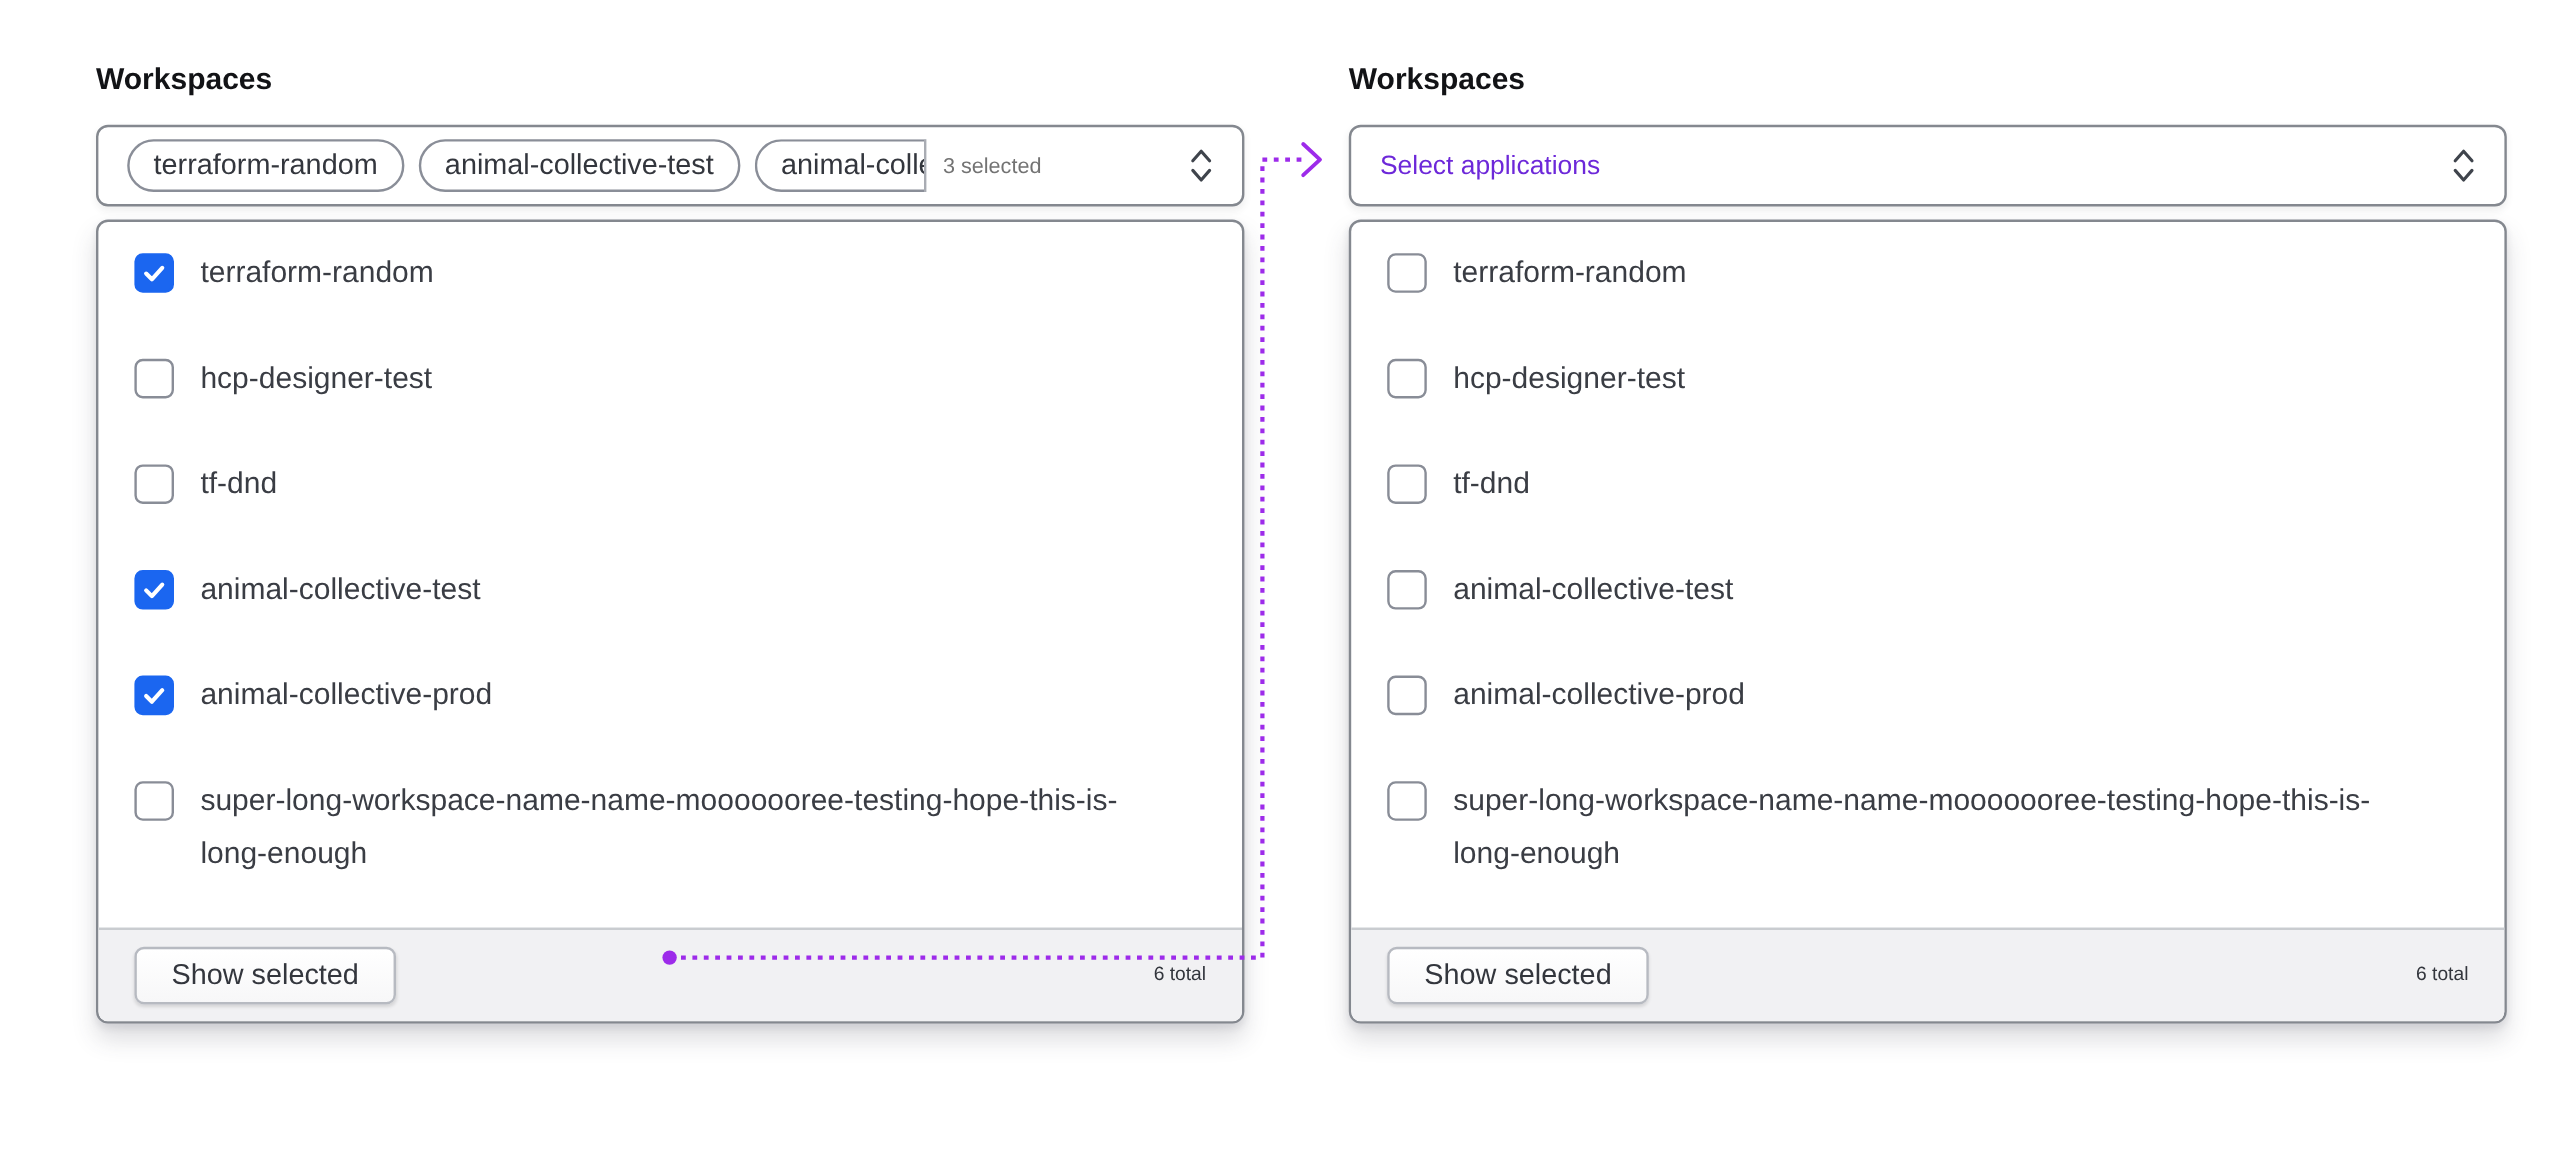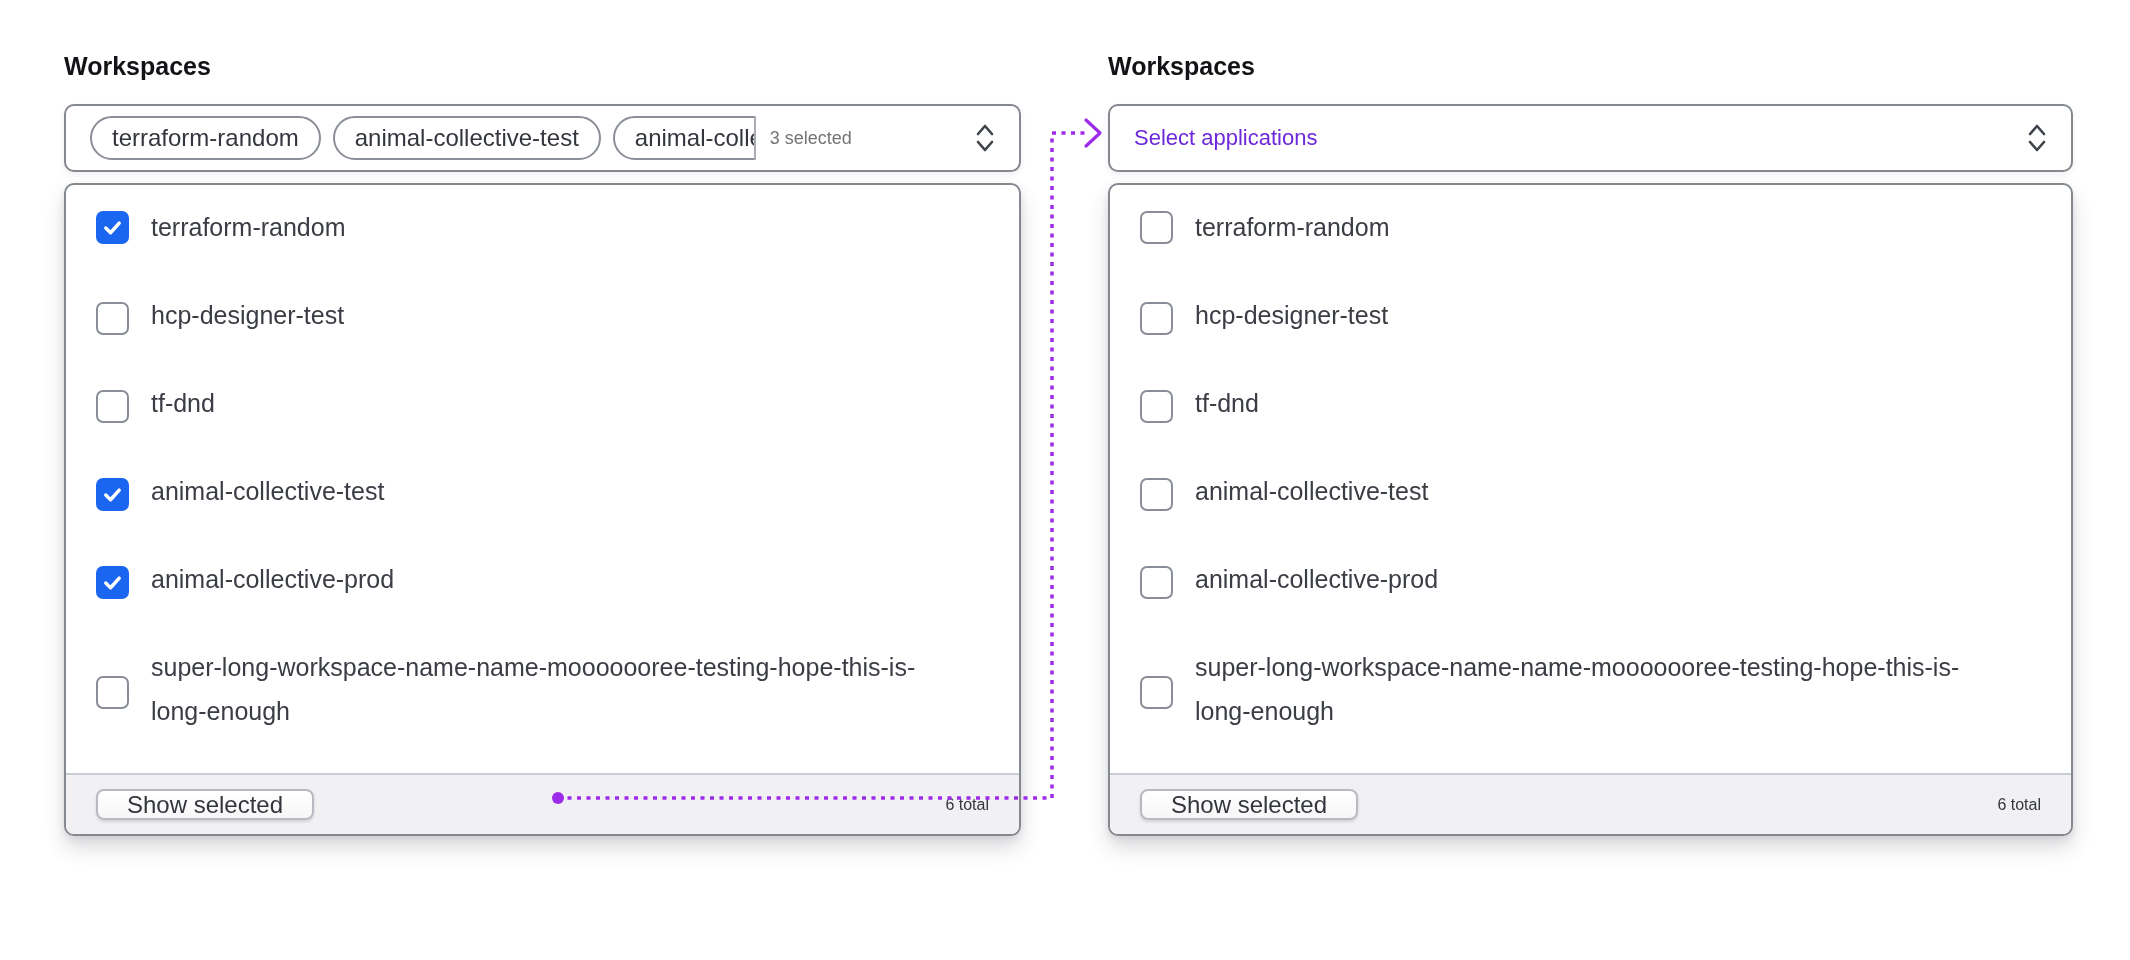--- a/index.html
+++ b/index.html
@@ -3,21 +3,21 @@
 <meta charset="utf-8">
 <style>
   * { box-sizing: border-box; margin: 0; padding: 0; }
   html, body { width: 2130px; height: 960px; background: #ffffff; }
   body {
     font-family: "Liberation Sans", "DejaVu Sans", sans-serif;
     color: #3a3d44;
     position: relative;
     overflow: hidden;
   }
-  .component { position: absolute; top: 52px; }
+  .component { position: absolute; top: 52px; margin-left: 16px; }
   #left-component  { left: 64px;  width: 957px; }
   #right-component { left: 1108px; width: 965px; }
 
   .field-label {
     font-size: 25px; font-weight: 700; color: #121316;
     line-height: 28px; margin-bottom: 24px;
   }
 
   
   .trigger {
@@ -46,38 +46,38 @@
 
   
   .panel {
     margin-top: 11px; background: #fff;
     border: 2px solid #84888f; border-radius: 10px;
     box-shadow: 0 12px 20px rgba(60,60,75,.18), 0 3px 6px rgba(60,60,75,.10);
     overflow: hidden;
   }
   ul.option-list { list-style: none; padding: 20px 30px 40px 30px; }
   ul.option-list li { display: flex; align-items: flex-start; }
-  ul.option-list li + li { margin-top: 44px; align-items: center; }
+  ul.option-list li + li { margin-top: 44px; }
   .checkbox {
     width: 33px; height: 33px; flex: 0 0 auto;
     border: 2px solid #898d97; border-radius: 7px; background: #fff;
     margin-top: 6px; margin-right: 22px;
     display: flex; align-items: center; justify-content: center;
   }
   li.checked .checkbox { background: var(--checkbox-blue, #1b66f0); border-color: var(--checkbox-blue, #1b66f0); }
   .checkbox svg { display: none; }
   li.checked .checkbox svg { display: block; }
   .option-label { font-size: 25px; line-height: 44px; color: #3a3d44; max-width: 800px; }
 
   .panel-footer {
     border-top: 2px solid #c9ccd0; background: #f1f1f3;
     padding: 14px 30px; display: flex; align-items: center;
   }
   .btn {
-    height: 31px; border: 2px solid #b7bac1; border-radius: 8px;
+    height: 48px; border: 2px solid #b7bac1; border-radius: 8px;
     background: linear-gradient(#ffffff, #f7f7f8);
     box-shadow: 0 2px 3px rgba(0,0,0,.12);
     font-size: 24px; color: #33363d; font-family: inherit;
     padding: 0 28px; cursor: pointer; white-space: nowrap;
   }
   #btn-show-left, #btn-show-right { min-width: 218px; }
   #btn-clear-left { min-width: 228px; margin-left: 26px; }
   .total-label { margin-left: auto; font-size: 16px; color: #33363d; }
 
   

